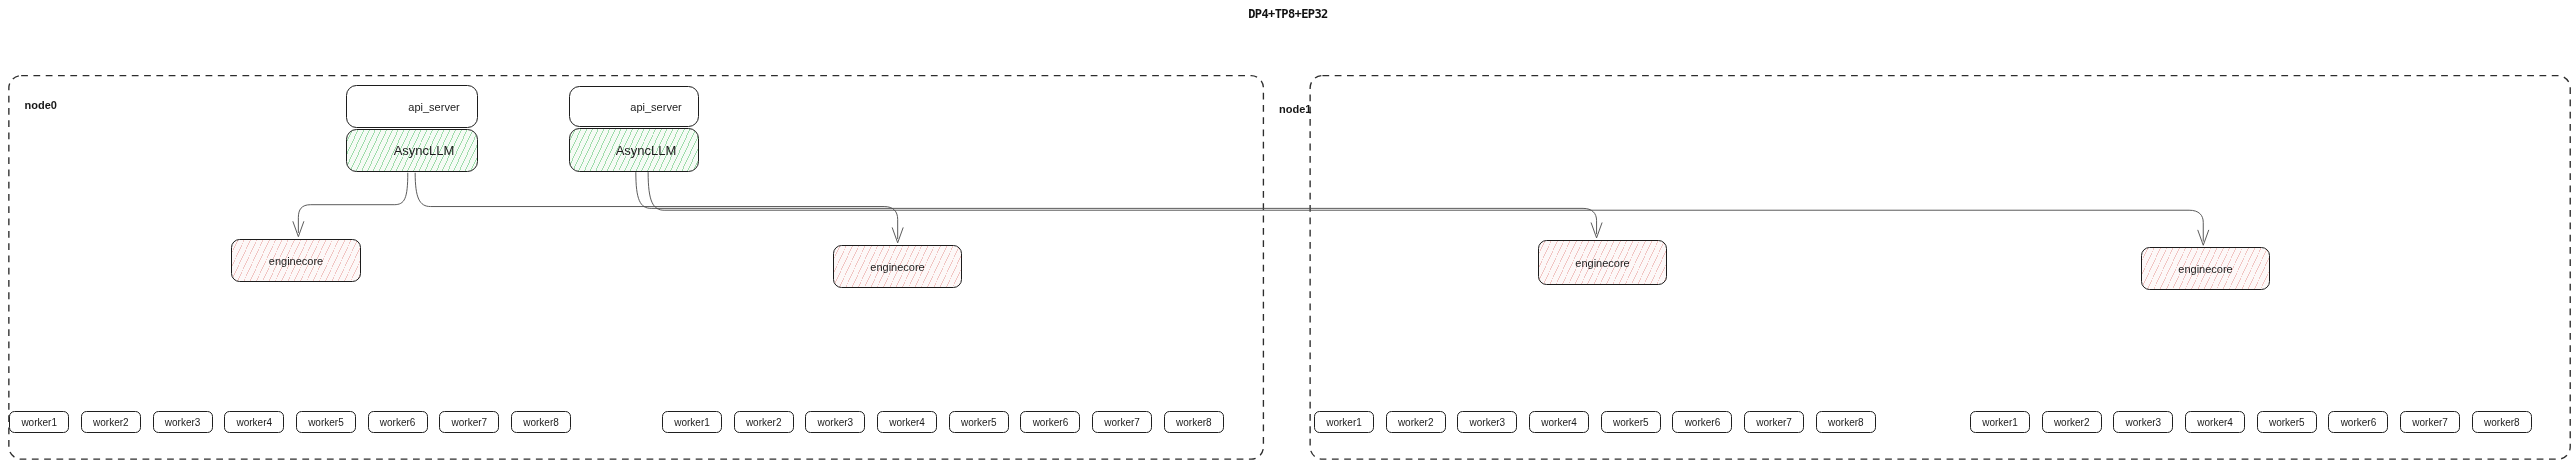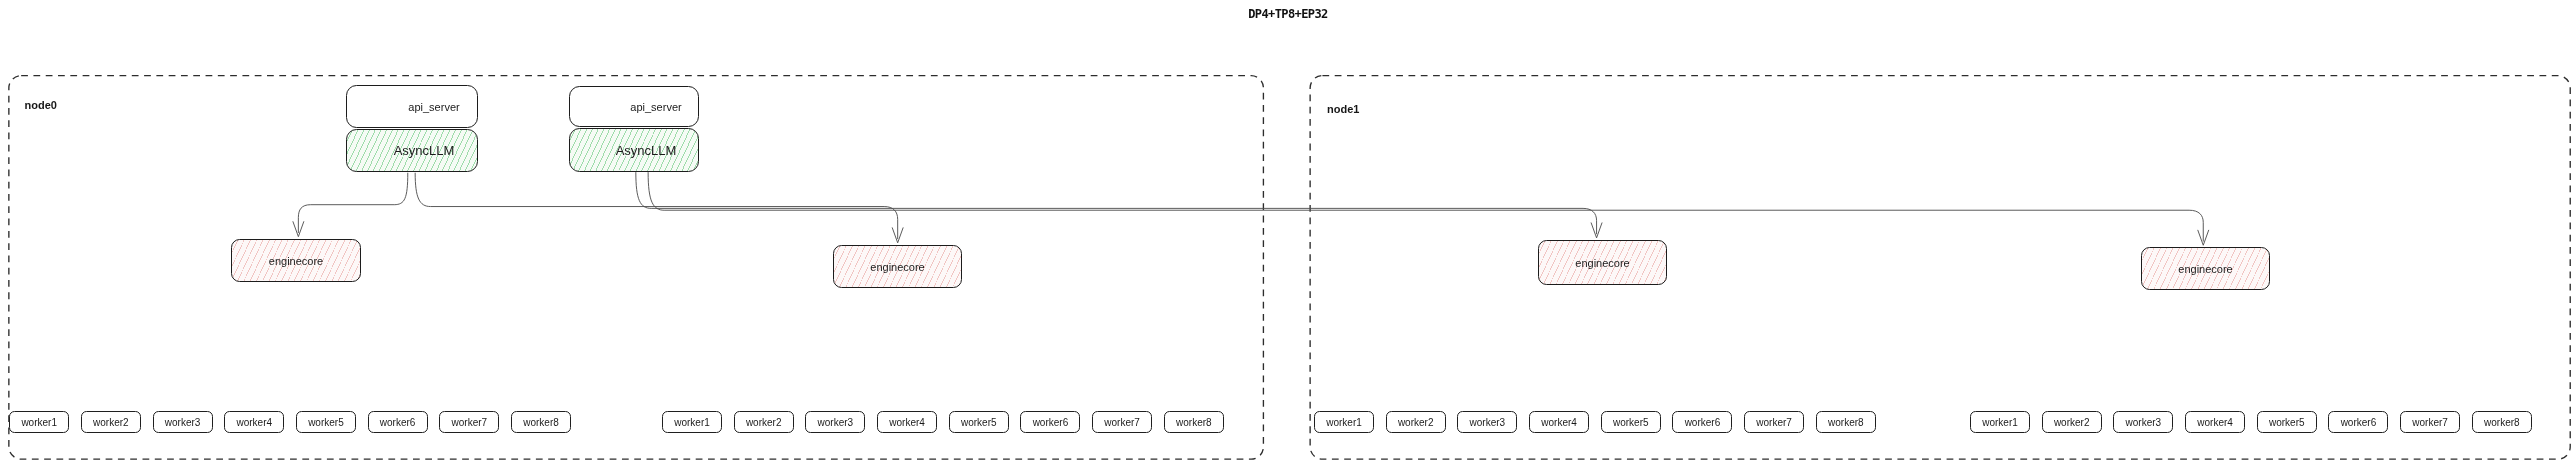--- a/index.html
+++ b/index.html
@@ -99,21 +99,21 @@
   }
 </style>
 </head>
 <body>
 
 <div id="canvas">
 
   <div class="diagram-title">DP4+TP8+EP32</div>
 
   <div class="node-label" style="left:24.6px; top:99px;">node0</div>
-  <div class="node-label" style="left:1327px; top:103px;">node1</div>
+  <div class="node-label" style="left:1279px; top:103px;">node1</div>
 
   <div class="box server-box" style="left:346px; top:85px; width:132px; height:43px;">api_server</div>
   <div class="box asyncllm-box" style="left:346px; top:129px; width:132px; height:43px;">AsyncLLM</div>
 
   <div class="box server-box" style="left:569px; top:86px; width:130px; height:41px;">api_server</div>
   <div class="box asyncllm-box" style="left:569px; top:128px; width:130px; height:44px;">AsyncLLM</div>
 
   <div class="box enginecore-box" style="left:231px; top:239px; width:130px; height:43px;">enginecore</div>
   <div class="box enginecore-box" style="left:833px; top:245px; width:129px; height:43px;">enginecore</div>
 

